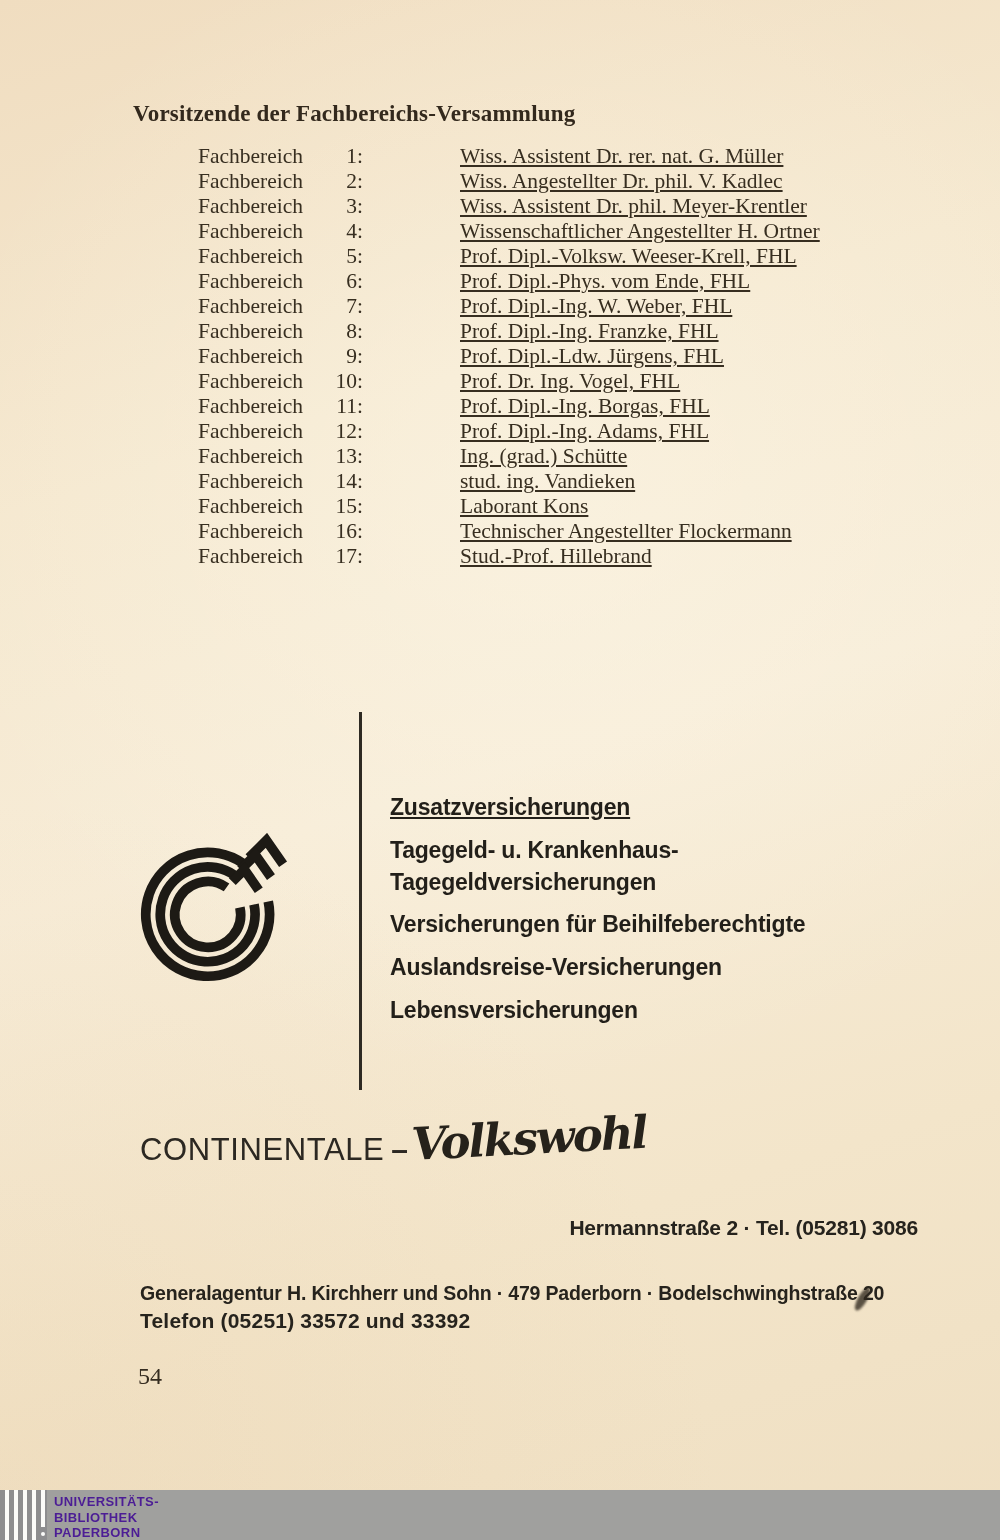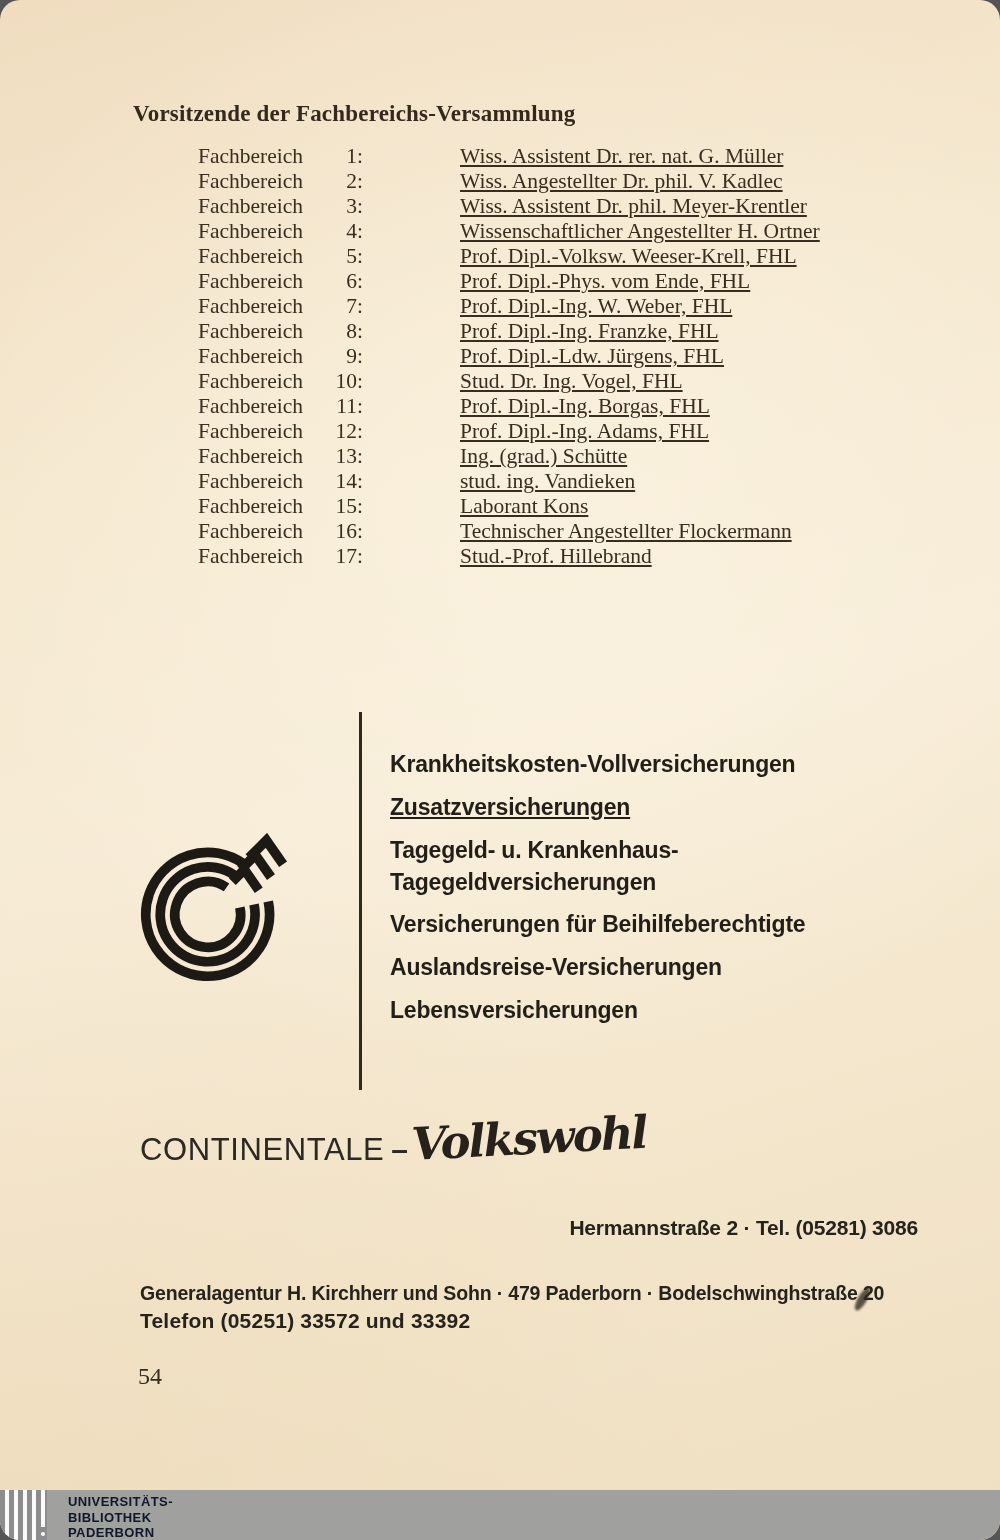--- a/index.html
+++ b/index.html
@@ -3,21 +3,20 @@
 <meta charset="utf-8">
 <style>
   html,body{margin:0;padding:0;background:#555;}
   .page{
     position:relative; width:1000px; height:1540px; overflow:hidden;
     font-family:"Liberation Serif", serif;
     background:
       radial-gradient(90% 55% at 55% 32%, rgba(255,252,240,0.40), rgba(255,252,240,0) 70%),
       radial-gradient(120% 80% at 0% 100%, rgba(228,200,160,0.25), rgba(228,200,160,0) 60%),
       linear-gradient(163deg, #f0ddc0 0%, #f5e8cf 28%, #f7ecd7 50%, #f3e5ca 76%, #efdfc2 100%);
-    border-radius: 20px;
   }
   
   .heading{
     position:absolute; left:133px; top:101px;
     font:700 23px/1.15 "Liberation Serif", serif;
     color:#33291d; letter-spacing:0.2px;
   }
   
   .committee{position:absolute; left:198px; top:144px; width:720px;}
   .crow{display:flex; line-height:33.25px; font:400 21.5px "Liberation Serif", serif; color:#372e20;}
@@ -52,22 +51,22 @@
   .gen .l2{text-align:left; margin:6px 8px 0 0; letter-spacing:0.2px;}
   .smudge{position:absolute; left:858px; top:1286px; width:9px; height:26px;
     background:rgba(48,40,30,0.78); border-radius:50%; transform:rotate(30deg); filter:blur(1px);}
   .pagenum{position:absolute; left:138px; top:1363px; font:400 24px "Liberation Serif", serif; color:#352c20;}
   
   .band{position:absolute; left:0; bottom:0; width:1000px; height:50px; background:#a0a09e;}
   .ub-logo{position:absolute; left:0; top:0; width:47px; height:50px; background:#8d8d8f;}
   .ub-logo .bar{position:absolute; top:0; width:4px; height:50px; background:#fbfbf9;}
   .ub-logo .bar.short{height:37px;}
   .ub-logo .dot{position:absolute; width:4px; height:4px; background:#fbfbf9; border-radius:50%; left:41px; top:42px;}
-  .ub-text{position:absolute; left:68px; top:4px;
-    font:700 13px/15.5px "Liberation Sans", sans-serif; color:#0f172a; letter-spacing:0.4px;}
+  .ub-text{position:absolute; left:54px; top:4px;
+    font:700 13px/15.5px "Liberation Sans", sans-serif; color:#4c1d95; letter-spacing:0.4px;}
 </style>
 </head>
 <body>
 
 <div class="page">
 
   <div class="heading">Vorsitzende der Fachbereichs-Versammlung</div>
 
   <div class="committee">
   <div class="crow">
@@ -120,21 +119,21 @@
 
   <div class="crow">
     <span class="lbl">Fachbereich</span>
     <span class="num">9:</span>
     <span class="nm">Prof. Dipl.-Ldw. Jürgens, FHL</span>
   </div>
 
   <div class="crow">
     <span class="lbl">Fachbereich</span>
     <span class="num">10:</span>
-    <span class="nm">Stud. Dr. Ing. Vogel, FHL</span>
+    <span class="nm">Prof. Dr. Ing. Vogel, FHL</span>
   </div>
 
   <div class="crow">
     <span class="lbl">Fachbereich</span>
     <span class="num">11:</span>
     <span class="nm">Prof. Dipl.-Ing. Borgas, FHL</span>
   </div>
 
   <div class="crow">
     <span class="lbl">Fachbereich</span>
@@ -180,21 +179,20 @@
       <path d="M 108.7 31.6 A 64 64 0 1 0 134.6 70.7"></path>
       <path d="M 100.1 43.9 A 49 49 0 1 0 119.9 73.8"></path>
       <path d="M 91.5 56.2 A 34 34 0 1 0 105.3 76.9"></path>
       <path d="M 114.7 25.6 L 132.7 7.6 L 149.9 32.2"></path>
       <path d="M 106.1 37.9 L 121.3 22.7 L 137.4 45.6"></path>
       <path d="M 97.5 50.2 L 109.9 37.8 L 124.8 59.1"></path>
     </g>
   </svg>
 
   <div class="ad-products">
-  <div class="ad-line" style="top: 0px;">Krankheitskosten-Vollversicherungen</div>
 
   <div class="ad-line" style="top: 43px; text-decoration: underline;">Zusatzversicherungen</div>
 
   <div class="ad-line" style="top: 86px;">Tagegeld- u. Krankenhaus-</div>
 
   <div class="ad-line" style="top: 118px;">Tagegeldversicherungen</div>
 
   <div class="ad-line" style="top: 203px;">Auslandsreise-Versicherungen</div>
 
   <div class="ad-line" style="top: 160px;">Versicherungen für Beihilfeberechtigte</div>

